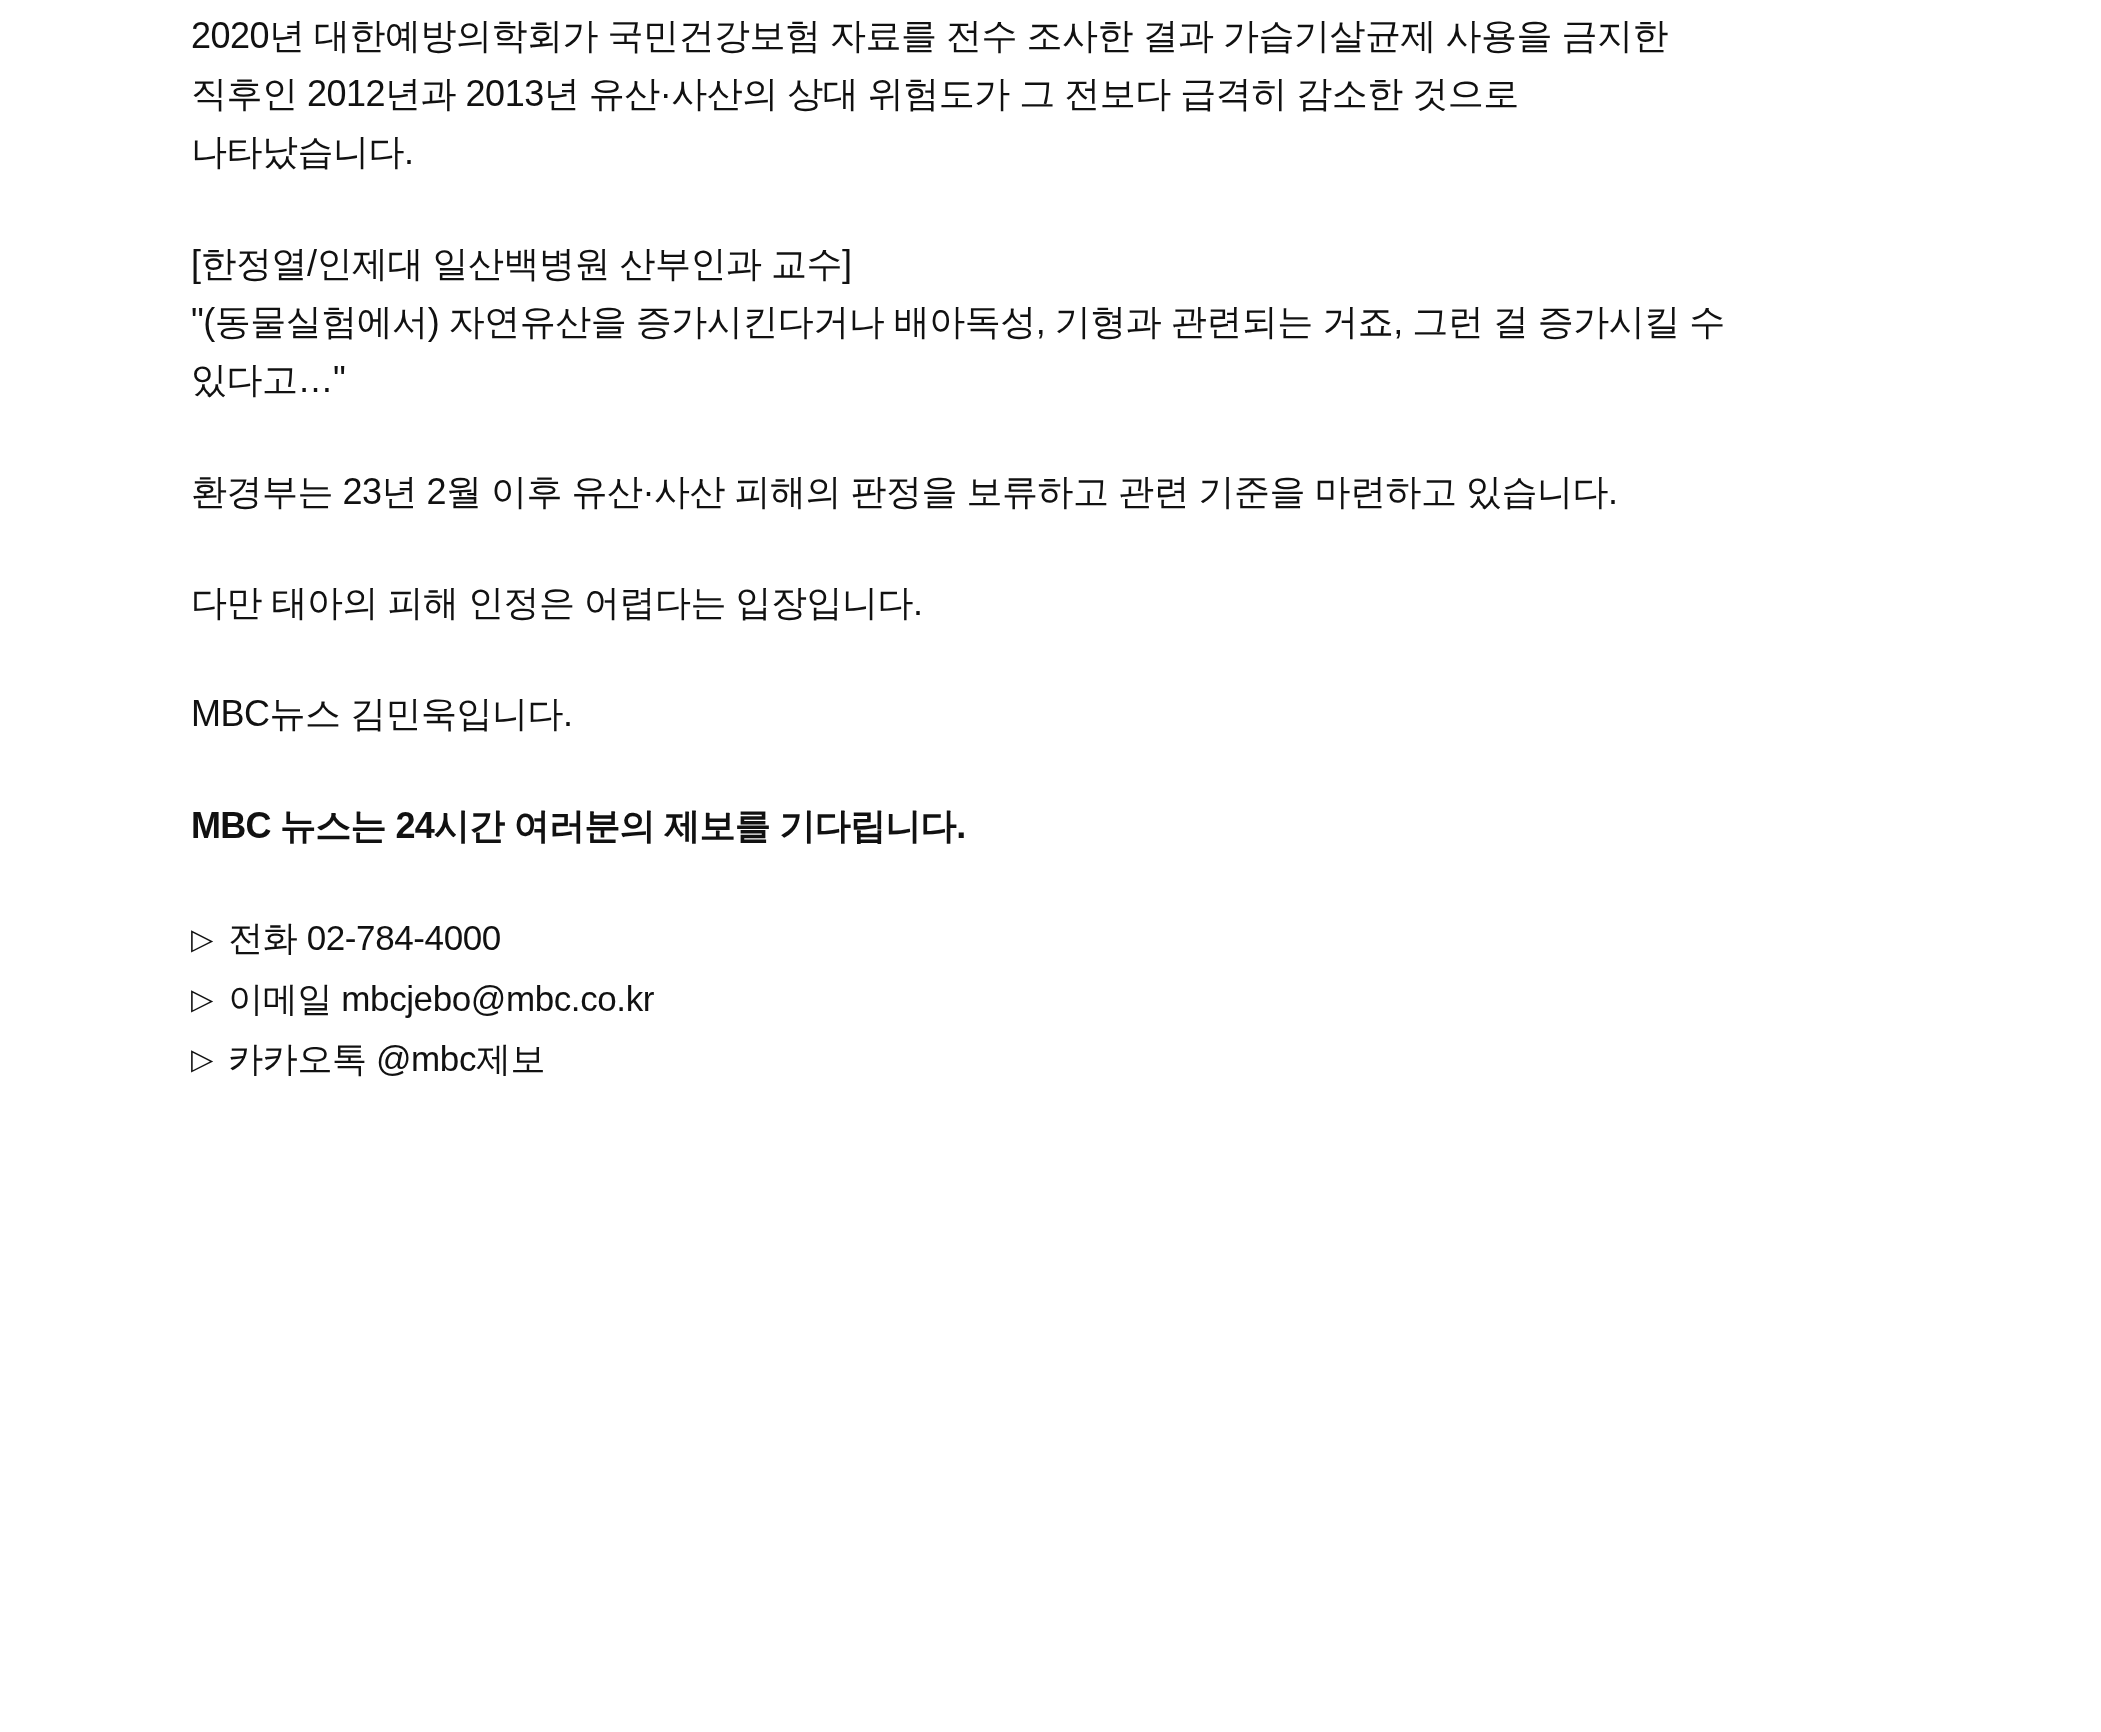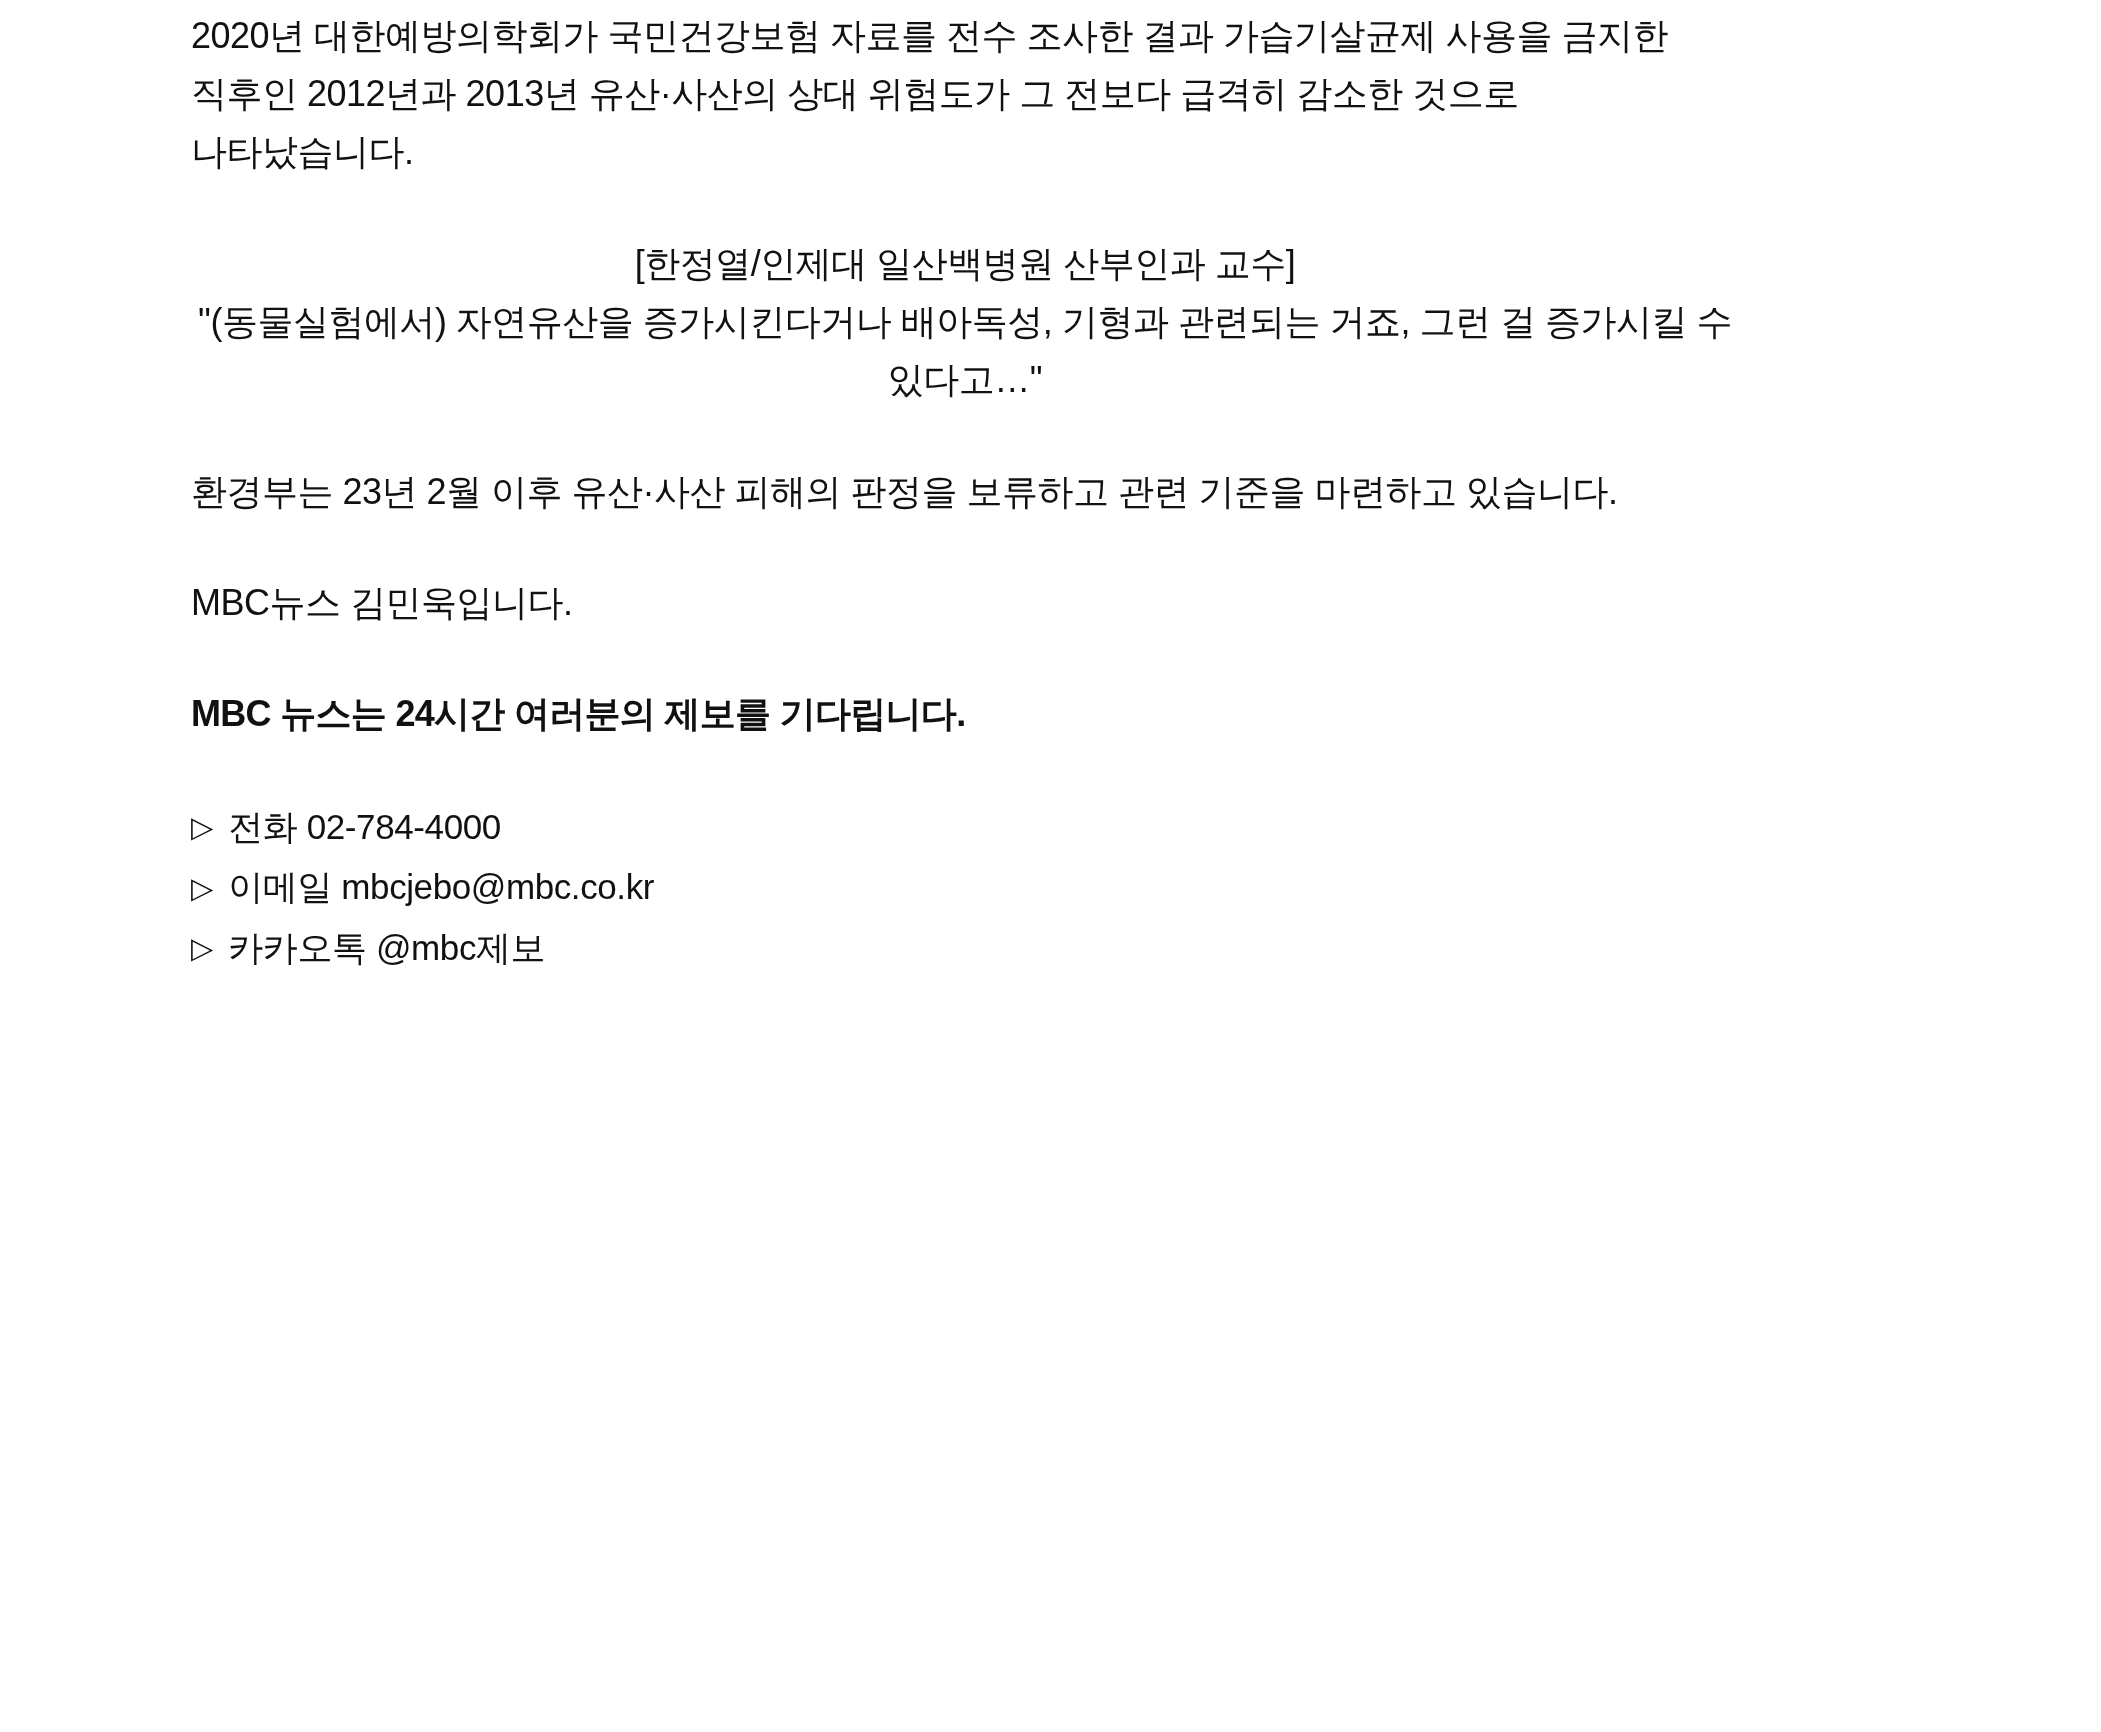--- a/index.html
+++ b/index.html
@@ -35,21 +35,20 @@
   .quote-block {
     margin: 0 0 53px 0;
     max-width: 1721px;
   }
   .quote-block .line {
     font-size: 36px;
     line-height: 1.62;
     letter-spacing: -0.5px;
     color: #111111;
     word-break: keep-all;
-    text-align: center;
   }
   .signoff {
     font-size: 36px;
     line-height: 1.62;
     letter-spacing: -0.5px;
     margin: 0 0 53px 0;
     color: #111111;
   }
   .credits {
     font-size: 34px;
@@ -96,20 +95,21 @@
 
   <p class="para lead">2020년 대한예방의학회가 국민건강보험 자료를 전수 조사한 결과 가습기살균제 사용을 금지한 직후인 2012년과 2013년 유산·사산의 상대 위험도가 그 전보다 급격히 감소한 것으로 나타났습니다.</p>
 
   <div class="quote-block">
     <div class="line">[한정열/인제대 일산백병원 산부인과 교수]</div>
     <div class="line">"(동물실험에서) 자연유산을 증가시킨다거나 배아독성, 기형과 관련되는 거죠, 그런 걸 증가시킬 수 있다고…"</div>
   </div>
 
   <p class="para">환경부는 23년 2월 이후 유산·사산 피해의 판정을 보류하고 관련 기준을 마련하고 있습니다.</p>
 
+  <p class="para">다만 태아의 피해 인정은 어렵다는 입장입니다.</p>
 
 
   <p class="signoff">MBC뉴스 김민욱입니다.</p>
 
 
   <p class="promo-title">MBC 뉴스는 24시간 여러분의 제보를 기다립니다.</p>
 
   <ul class="contact-list">
     <li>
       <span class="tri">▷</span>

